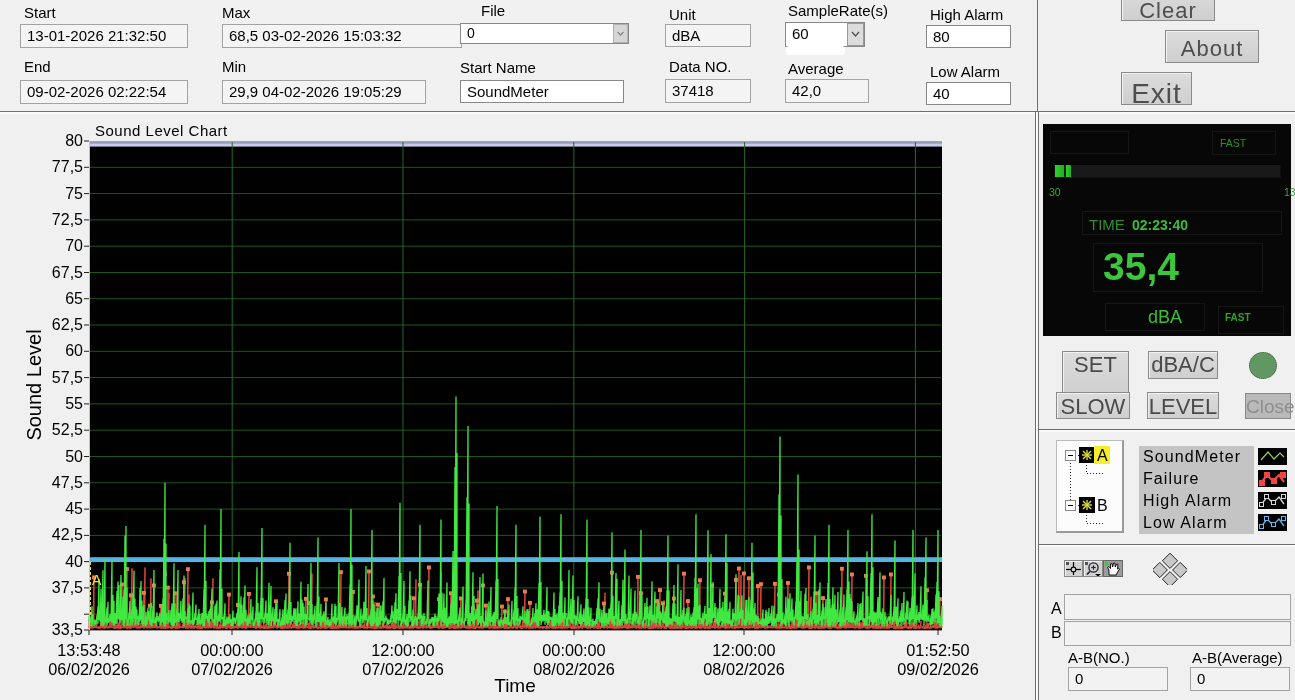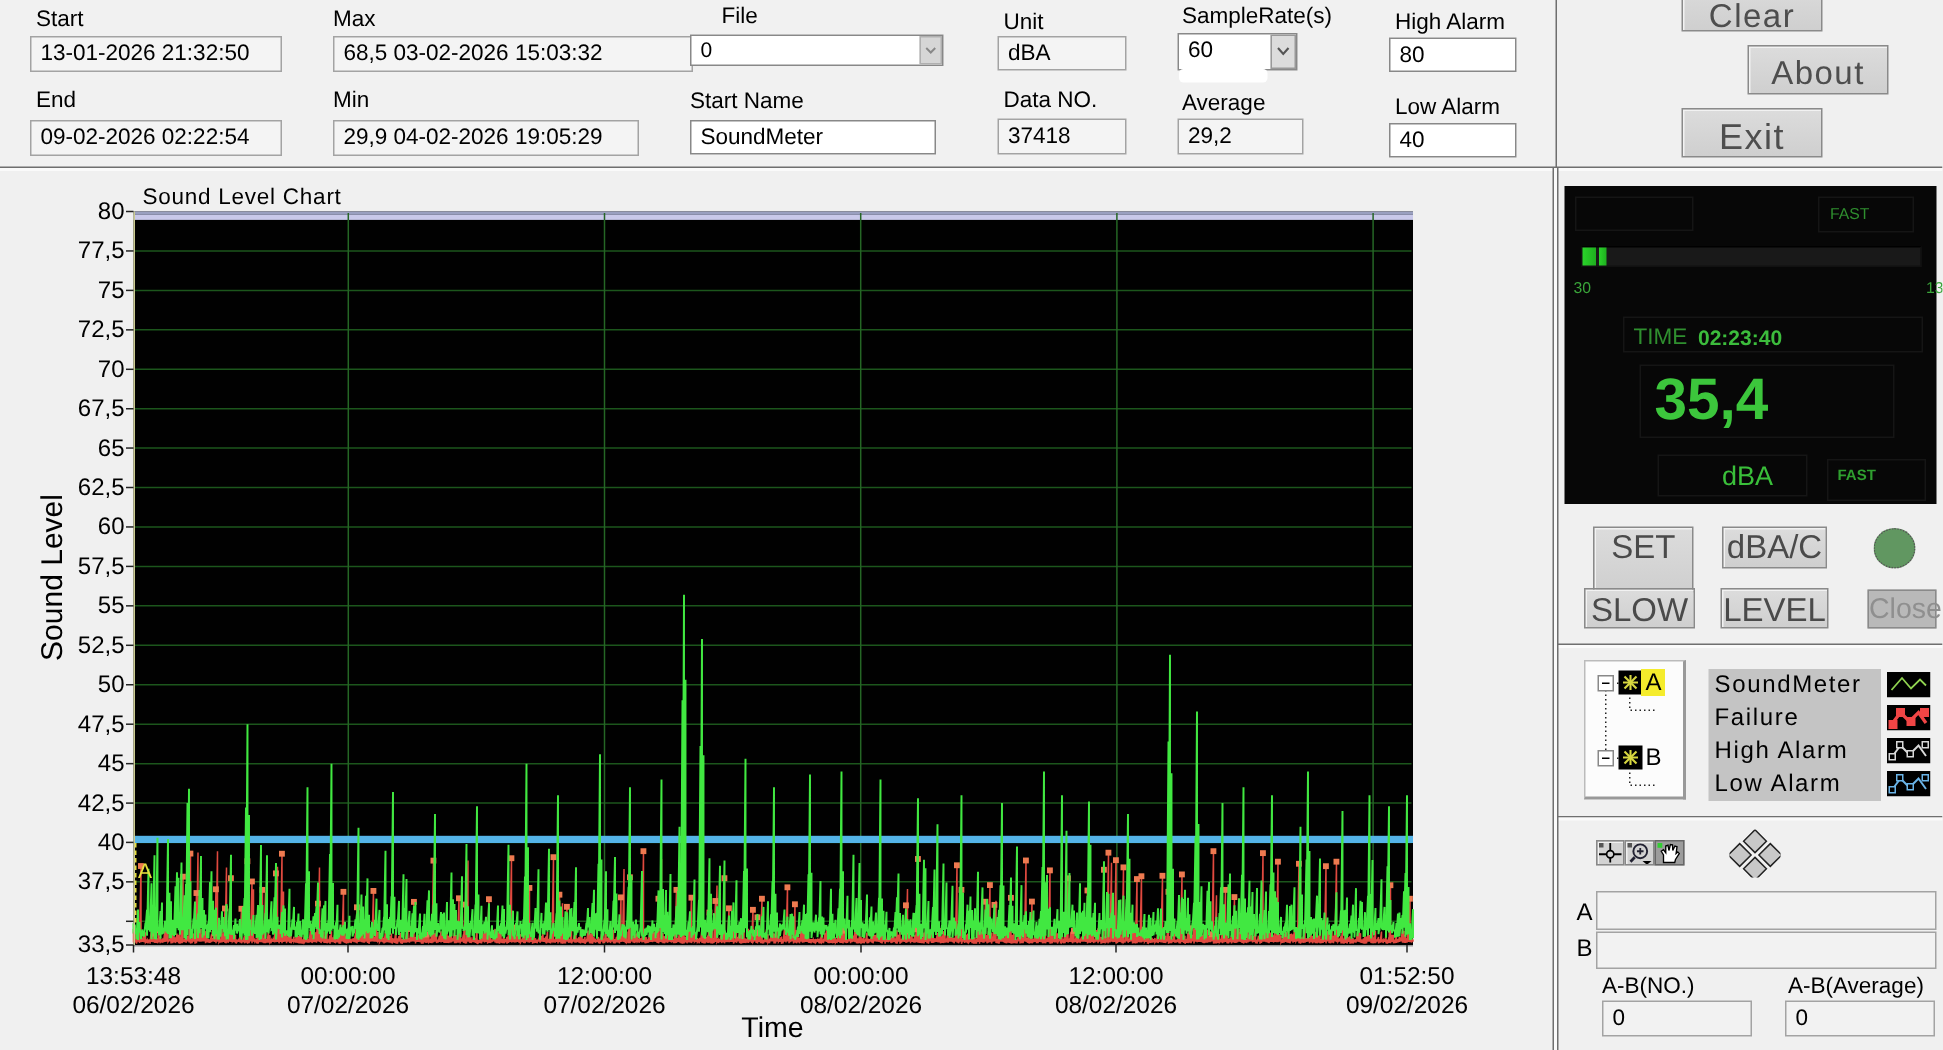--- a/index.html
+++ b/index.html
@@ -44,30 +44,30 @@
 <div class="fld" style="left:665px;top:79px;width:86px;height:24px;">37418</div>
 
 <div class="lbl" style="left:788px;top:2px;">SampleRate(s)</div>
 <div class="fld wfld" style="left:785px;top:22px;width:80px;height:25px;">60</div>
 <div class="abs" style="left:847px;top:23px;width:17px;height:23px;background:#dcdcdc;border:1px solid #999;">
 <svg width="15" height="21">
       <polyline points="4,8 7.5,12 11,8" fill="none" stroke="#555" stroke-width="1.4"></polyline>
     </svg></div>
 <div class="abs" style="left:786px;top:46px;width:59px;height:9px;background:#fff;border-radius:3px;"></div>
 <div class="lbl" style="left:788px;top:60px;">Average</div>
-<div class="fld" style="left:785px;top:79px;width:84px;height:24px;">29,2</div>
+<div class="fld" style="left:785px;top:79px;width:84px;height:24px;">42,0</div>
 
 <div class="lbl" style="left:930px;top:6px;">High Alarm</div>
 <div class="fld wfld" style="left:926px;top:25px;width:85px;height:23px;">80</div>
 <div class="lbl" style="left:930px;top:63px;">Low Alarm</div>
 <div class="fld wfld" style="left:926px;top:82px;width:85px;height:23px;">40</div>
 
 <div class="btn" style="left:1121px;top:-12px;width:94px;height:33px;font-size:22px;letter-spacing:1px;padding-top:9px;">Clear</div>
 <div class="btn" style="left:1121px;top:30px;width:94px;height:33px;font-size:22px;letter-spacing:1px;padding-top:5px;margin-left:44px;">About</div>
-<div class="btn" style="left:1121px;top:72px;width:94px;height:33px;font-size:24px;letter-spacing:1px;padding-top:5px;">Exit</div>
+<div class="btn" style="left:1121px;top:72px;width:71px;height:33px;font-size:28px;letter-spacing:1px;padding-top:5px;">Exit</div>
 
 <div class="abs" style="left:0;top:112px;width:1038px;height:588px;"><svg id="chart" width="1038" height="588" viewBox="0 0 1038 588">
 <text x="95" y="24" font-size="15" letter-spacing="0.5" fill="#000">Sound Level Chart</text>
 <rect x="89" y="29" width="853" height="489" fill="#010101"></rect>
 <rect x="89" y="29" width="853" height="2.2" fill="#9aa0c0"></rect>
 <rect x="89" y="31.2" width="853" height="3.4" fill="#c9c9ea"></rect>
 <g stroke="#1c561c" stroke-width="1">
         <line x1="90" y1="502.2" x2="941" y2="502.2"></line>
         <line x1="90" y1="475.9" x2="941" y2="475.9"></line>
         <line x1="90" y1="449.6" x2="941" y2="449.6"></line>

